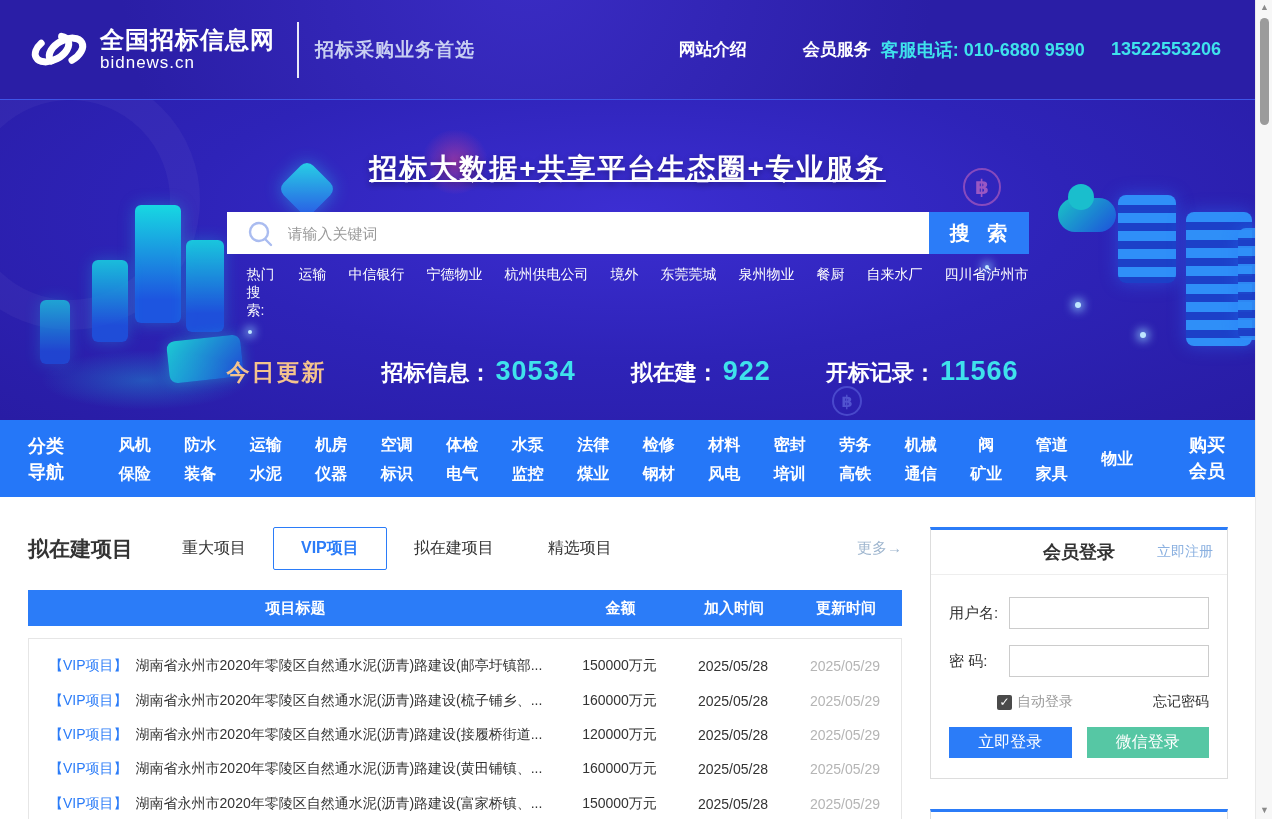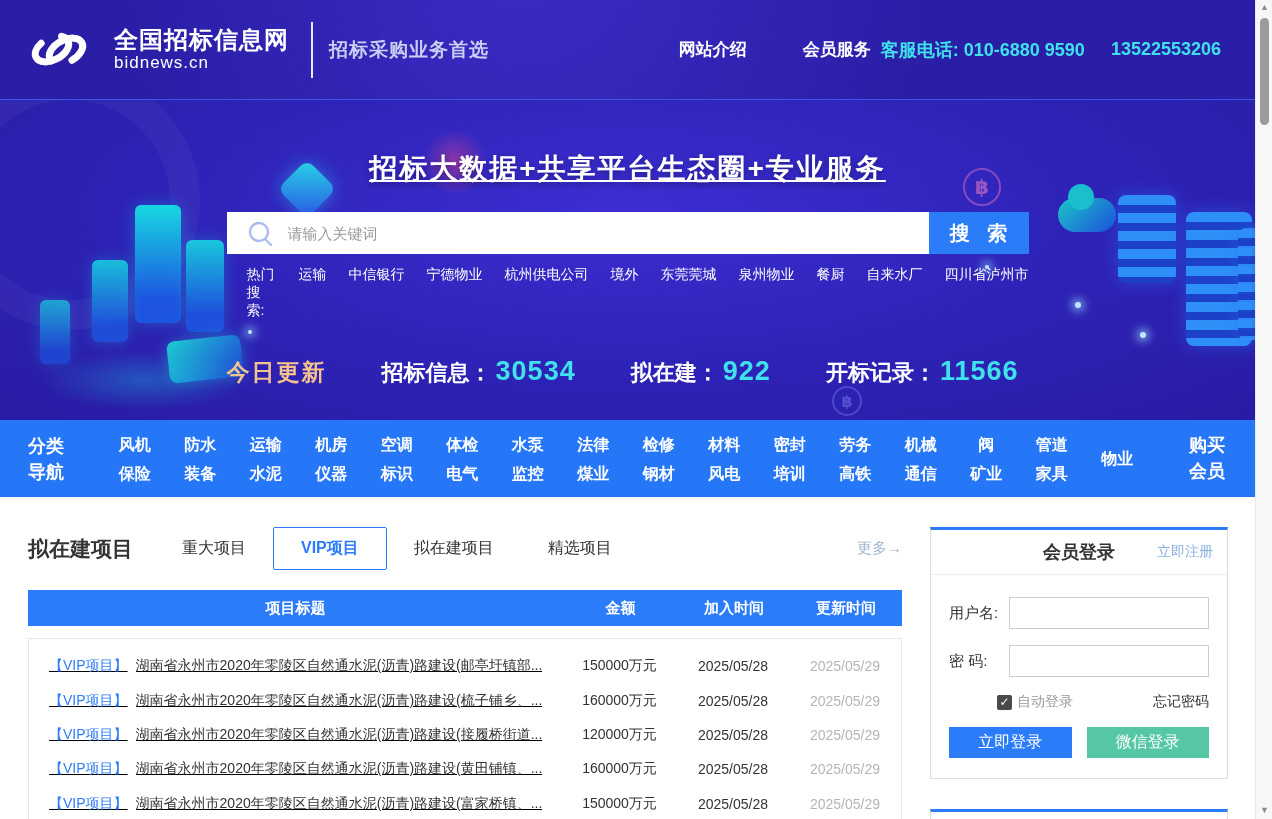--- a/index.html
+++ b/index.html
@@ -12,21 +12,21 @@
     --muted-link:#9fb6cf;
   }
   *{margin:0;padding:0;box-sizing:border-box;}
   html,body{width:1272px;height:819px;overflow:hidden;background:#fff;
     font-family:"Liberation Sans","DejaVu Sans",sans-serif;}
   .page{position:relative;width:1255px;height:819px;overflow:hidden;}
 
   
   .topbar{height:100px;background:radial-gradient(circle at 42% -40%, #3a2cc4 0%, var(--header-bg) 55%);
     display:flex;align-items:center;padding:0 34px 0 28px;border-bottom:1px solid #3f55e8;}
-  .logo{display:flex;align-items:center;gap:24px;}
+  .logo{display:flex;align-items:center;gap:10px;}
   .logo-mark{width:62px;height:52px;}
   .logo-text .cn{color:#fff;font-size:24px;font-weight:bold;letter-spacing:1px;line-height:26px;}
   .logo-text .en{color:#fff;font-size:17px;line-height:20px;letter-spacing:1px;}
   .logo-divider{width:2px;height:56px;background:#fff;opacity:.9;margin:0 16px 0 22px;}
   .tagline{color:#c9cff2;font-size:19px;font-weight:bold;letter-spacing:1px;}
   .topnav{margin-left:auto;display:flex;gap:56px;}
   .topnav a{color:#fff;font-size:17px;font-weight:bold;text-decoration:none;cursor:pointer;}
   .phones{display:flex;align-items:center;gap:26px;margin-left:10px;}
   .phones .ph{color:var(--cyan);font-size:18px;font-weight:bold;}
 
@@ -91,21 +91,21 @@
   .tabs{display:flex;align-items:center;}
   .tab{font-size:16px;color:#333;padding:10px 27px;cursor:pointer;white-space:nowrap;}
   .tab.active{color:var(--accent);border:1px solid var(--accent);background:#fff;font-weight:bold;border-radius:2px;}
   .more{margin-left:auto;color:var(--muted-link);font-size:15px;cursor:pointer;}
   .tbl-head{margin-top:20px;height:36px;background:var(--accent);display:flex;align-items:center;color:#fff;font-size:15px;font-weight:bold;}
   .col-title{flex:1;text-align:center;}
   .col-amount{width:115px;text-align:center;}
   .col-date{width:112px;text-align:center;}
   .tbl-body{margin-top:12px;border:1px solid #e6e6e6;padding:10px 0 6px;}
   .trow{display:flex;align-items:center;height:34.4px;font-size:14px;cursor:pointer;}
-  .trow .col-title{display:flex;text-align:left;padding-left:20px;overflow:hidden;white-space:nowrap;align-items:flex-start;text-decoration:underline;}
+  .trow .col-title{display:flex;text-align:left;padding-left:20px;overflow:hidden;white-space:nowrap;align-items:flex-start;}
   .trow .tag{color:var(--accent);margin-right:8px;flex:none;}
   .trow .ttl{color:#333;overflow:hidden;white-space:nowrap;}
   .trow .col-amount{color:#333;}
   .trow .joined{color:#333;}
   .trow .updated{color:#b5b5b5;}
 
   
   .right-col{width:298px;}
   .side-box{border:1px solid #ddd;border-top:3px solid var(--accent);background:#fff;}
   .login-head{position:relative;height:45px;border-bottom:1px solid #eee;display:flex;align-items:center;justify-content:center;}

